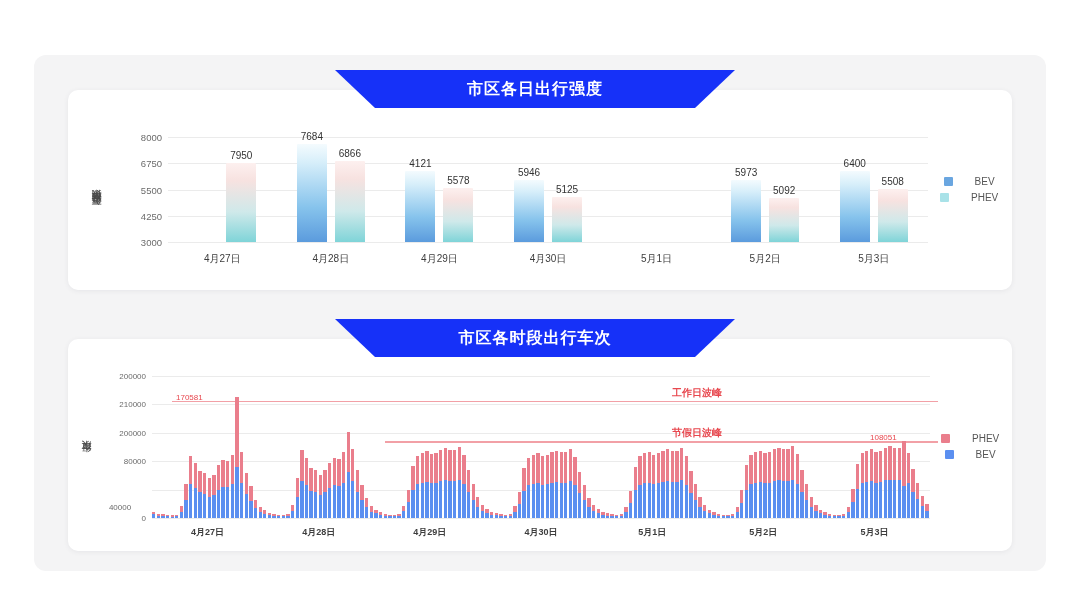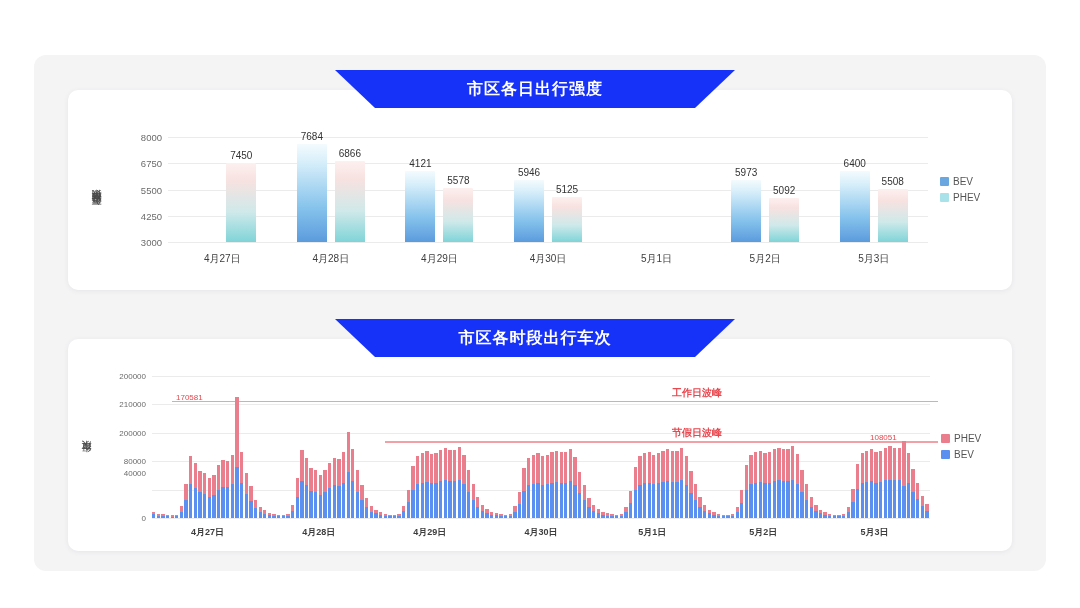--- a/index.html
+++ b/index.html
@@ -95,21 +95,21 @@
   .gridline {
     position: absolute; height: 1px; background: #ebebeb;
   }
   .xtick {
     position: absolute; transform: translateX(-50%);
     font-size: 10px; color: #3d3d3d; white-space: nowrap;
   }
   .legend {
     position: absolute; display: flex; flex-direction: column; gap: 5px;
   }
-  .legend-row { display: flex; align-items: center; gap: 4px; }
+  .legend-row { display: flex; align-items: center; gap: 22px; justify-content: center; }
   .legend-swatch { width: 9px; height: 9px; border-radius: 1px; }
   .legend-label { font-size: 10px; color: #555; }
 
   
   #chart1-plot {
     position: absolute; left: 168px; top: 137px;
     width: 760px; height: 105px;
   }
   .c1-group { position: absolute; bottom: 0; height: 100%; }
   .c1-bar {
@@ -178,21 +178,21 @@
         </div>
         <div class="legend-row">
           <span class="legend-swatch" style="background:#a9e2e8"></span>
           <span class="legend-label">PHEV</span>
         </div>
       </div>
     </div>
   <div id="chart1-plot">
       <div class="c1-group" style="left: 20.2857px; width: 68px;">
         <div class="c1-bar phev" style="height: 78.96px;">
-          <div class="c1-val">7450</div>
+          <div class="c1-val">7950</div>
         </div>
       </div>
       <div class="c1-group" style="left: 128.857px; width: 68px;">
         <div class="c1-bar bev" style="height: 98.364px;">
           <div class="c1-val">7684</div>
         </div>
         <div class="c1-bar phev" style="height: 81.186px;">
           <div class="c1-val">6866</div>
         </div>
       </div>
@@ -231,21 +231,21 @@
     </div>
 
   <div class="banner" id="banner-2">市区各时段出行车次</div>
   <div class="card" id="card-2">
     <div class="chart-wrap" id="chart2">
       <div class="ylabel" id="c2-ylabel" style="left: 12px; top: 42px; height: 80px; display: flex; align-items: center;">出行车次</div>
     </div>
   <div class="gridline" style="left: 84px; top: 179px; width: 778px;"></div>
       <div class="ytick" style="font-size: 8px; left: 26px; width: 52px; top: 179px;">0</div>
       <div class="gridline" style="left: 84px; top: 150.6px; width: 778px;"></div>
-      <div class="ytick" style="font-size: 8px; left: 26px; width: 52px; top: 134px;">40000</div>
+      <div class="ytick" style="font-size: 8px; left: 26px; width: 52px; top: 168px; text-align: center;">40000</div>
       <div class="gridline" style="left: 84px; top: 122.2px; width: 778px;"></div>
       <div class="ytick" style="font-size: 8px; left: 26px; width: 52px; top: 122.2px;">80000</div>
       <div class="gridline" style="left: 84px; top: 93.8px; width: 778px;"></div>
       <div class="ytick" style="font-size: 8px; left: 26px; width: 52px; top: 93.8px;">200000</div>
       <div class="gridline" style="left: 84px; top: 65.4px; width: 778px;"></div>
       <div class="ytick" style="font-size: 8px; left: 26px; width: 52px; top: 65.4px;">210000</div>
       <div class="gridline" style="left: 84px; top: 37px; width: 778px;"></div>
       <div class="ytick" style="font-size: 8px; left: 26px; width: 52px; top: 37px;">200000</div>
       <div class="xtick" style="font-size: 9px; font-weight: bold; left: 139.571px; top: 187px;">4月27日</div>
       <div class="xtick" style="font-size: 9px; font-weight: bold; left: 250.714px; top: 187px;">4月28日</div>

